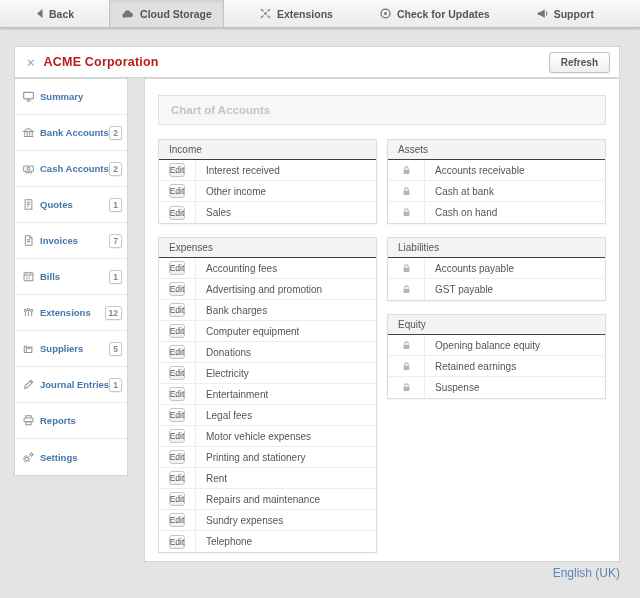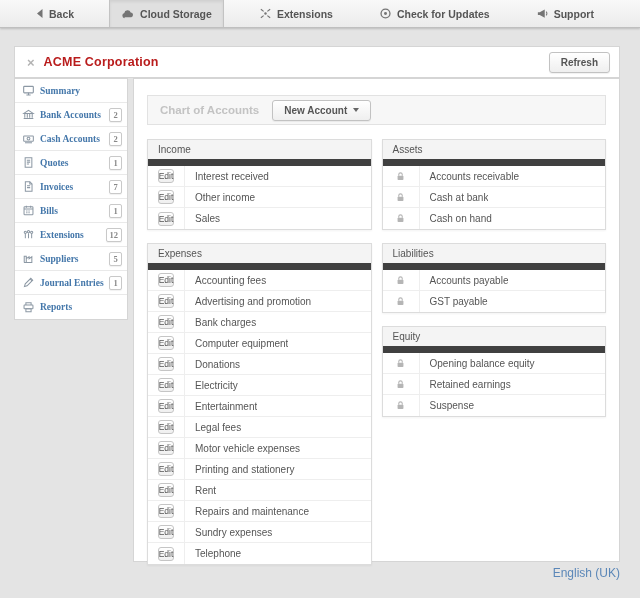--- a/index.html
+++ b/index.html
@@ -46,53 +46,53 @@
     box-shadow:0 1px 1px rgba(0,0,0,0.06);
     display:inline-flex; align-items:center; gap:6px;
   }
   .push-right { margin-left:auto; }
   
   .sidebar {
     position:absolute; left:14px; top:78px; width:114px;
     background:#fff; border:1px solid #d5d5d5;
   }
   .side-item {
-    display:flex; align-items:center; height:24px; padding:0 5px 0 6px;
-    border-bottom:1px solid #e9e9e9; cursor:pointer;font-family:Liberation Serif, serif;
+    display:flex; align-items:center; height:36px; padding:0 5px 0 6px;
+    border-bottom:1px solid #e9e9e9; cursor:pointer;
   }
   .side-item:last-child { border-bottom:none; }
   .side-icon { width:15px; display:flex; justify-content:center; color:#8c98a4; flex:none; }
   .side-icon svg { display:block; }
   .side-label { font-size:9.5px; font-weight:bold; color:#4477aa; margin-left:4px; flex:1; white-space:nowrap; }
   .badge {
     font-size:8.5px; font-weight:bold; color:#888;
     background:#fff; border:1px solid #c9c9c9; border-radius:2px;
     padding:1px 3px; min-width:13px; text-align:center;
     box-shadow:0 1px 1px rgba(0,0,0,0.06); flex:none;
   }
   
   .main {
-    position:absolute; left:133px; right:20px; top:78px; height:484px;
+    position:absolute; left:144px; right:20px; top:78px; height:484px;
     background:#fff; border:1px solid #d5d5d5;
     padding:16px 13px 0 13px;
   }
   .toolbar {
     height:30px; background:#f7f7f7; border:1px solid #e2e2e2;
     display:flex; align-items:center; padding:0 12px; margin-bottom:14px;
   }
   .crumb { font-size:11.5px; font-weight:bold; color:#c3c3c3; margin-right:13px; }
   .caret {
     width:0; height:0; border-left:3.5px solid transparent; border-right:3.5px solid transparent;
     border-top:4px solid #666; display:inline-block;
   }
   .cols { display:flex; gap:10px; }
   .col { flex:1; min-width:0; }
   .group-box { border:1px solid #dcdcdc; margin-bottom:13px; box-shadow:0 1px 2px rgba(0,0,0,0.05); background:#fff; }
   .group-header {
-    background:#f4f4f4; border-bottom:7px solid #404040;
+    background:#f4f4f4; border-bottom:1px solid #404040;
     padding:4px 10px; font-size:10px; color:#555;
   }
   .acct-row { display:flex; align-items:center; height:21px; border-bottom:1px solid #eeeeee; }
   .acct-row:last-child { border-bottom:none; }
   .row-action {
     width:37px; flex:none; align-self:stretch;
     display:flex; align-items:center; justify-content:center;
     border-right:1px solid #eeeeee;
   }
   .edit-btn {
@@ -273,29 +273,36 @@
     <div class="side-item">
       <span class="side-icon">
         <svg width="13" height="13" viewBox="0 0 14 14" fill="none" stroke="currentColor" stroke-width="1.1">
           <path d="M4.2 4.4V2h5.6v2.4"></path>
           <rect x="2.2" y="4.4" width="9.6" height="4" rx="0.6"></rect>
           <path d="M4.2 8.4h5.6v3.2H4.2z"></path>
         </svg>
       </span>
       <span class="side-label">Reports</span>
     </div>
+    <div class="side-item">
+      <span class="side-icon">
+        <svg width="13" height="13" viewBox="0 0 14 14" fill="none" stroke="currentColor" stroke-width="1.1">
+          <circle cx="5" cy="8.6" r="2"></circle>
+          <path d="M5 5.8v-1.1M5 12.5v-1.1M2.2 8.6H1.1M8.9 8.6H7.8M3 6.6l-.8-.8M7.8 11.4l-.8-.8M3 10.6l-.8.8M7.8 5.8l-.8.8"></path>
+          <circle cx="10.2" cy="3.8" r="1.3"></circle>
+          <path d="M10.2 1.9v-.7M10.2 6.4v-.7M12.8 3.8h-.7M8.3 3.8h-.7"></path>
+        </svg>
+      </span>
+      <span class="side-label">Settings</span>
+    </div>
   </div>
 
 <div class="main">
   <div class="toolbar">
     <span class="crumb">Chart of Accounts</span>
-    <button class="btn">
-      <span>New Account</span>
-      <span class="caret"></span>
-    </button>
   </div>
   <div class="cols">
     <div class="col" id="col-left">
         <div class="group-box">
           <div class="group-header">Income</div>
           <div class="acct-row">
             <span class="row-action">
               <button class="edit-btn">Edit</button>
             </span>
             <span class="acct-name">Interest received</span>

